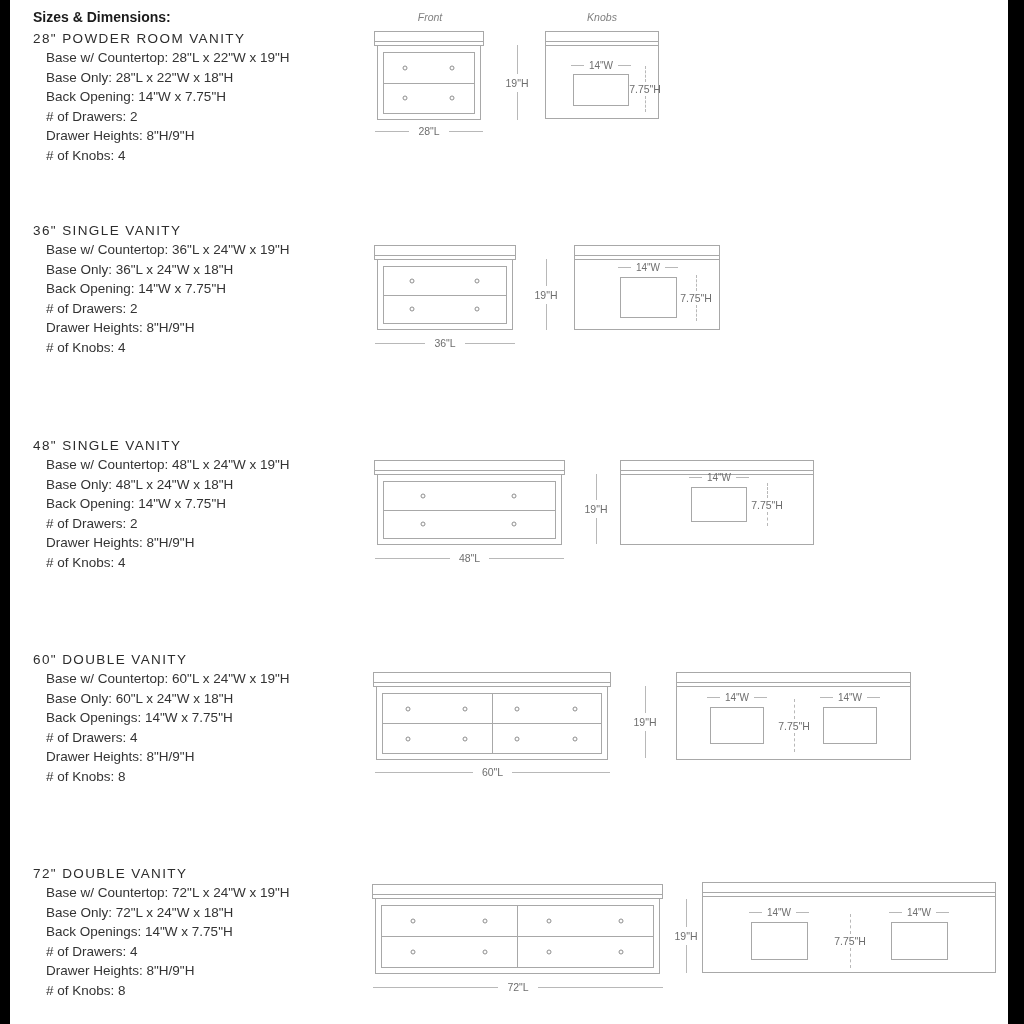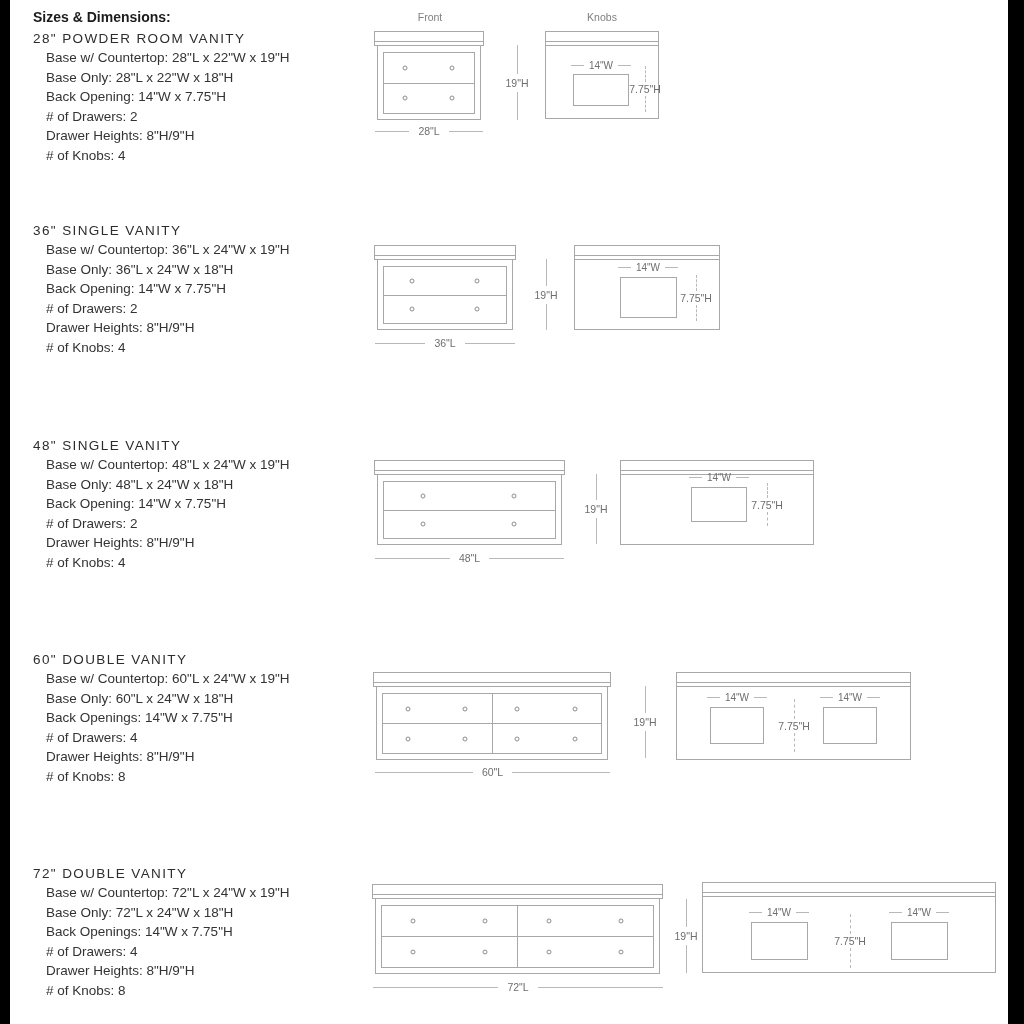--- a/index.html
+++ b/index.html
@@ -4,21 +4,21 @@
 <style>
   :root { --ln:#a8a8a8; --seg:#b8b8b8; --dim:#6e6e6e; }
   * { box-sizing:border-box; margin:0; padding:0; }
   body { width:1024px; height:1024px; background:#fff; font-family:"Liberation Sans", sans-serif; }
   .page { position:relative; width:1024px; height:1024px; background:#fff; overflow:hidden; }
   .bar { position:absolute; top:0; bottom:0; background:#000; }
   .bar.left { left:0; width:10px; }
   .bar.right { right:0; width:16px; }
 
   .heading { position:absolute; left:33px; top:9px; font-size:14px; font-weight:bold; color:#1b1b1b; }
-  .collbl { position:absolute; font-size:10.5px; color:#808080; text-align:center; width:56px; }
+  .collbl { position:absolute; font-size:10.5px; color:#808080; text-align:center; width:56px;font-style:italic; }
 
   .stext { position:absolute; left:33px; width:316px; }
   .stitle { font-size:13.5px; letter-spacing:1.4px; color:#2d2d2d; line-height:19px; white-space:nowrap; }
   .sline { font-size:13.5px; color:#333; line-height:19.5px; padding-left:13px; white-space:nowrap; }
 
   .front { position:absolute; }
   .ct { height:15px; border:1px solid var(--ln); position:relative; }
   .ct::after { content:""; position:absolute; left:0; right:0; bottom:3px; border-top:1px solid var(--ln); }
   .base { margin:0 3px; border:1px solid var(--ln); border-top:none; position:relative; }
   .dbox { position:absolute; left:5px; right:5px; top:6px; bottom:5px; border:1px solid var(--ln); display:flex; flex-direction:column; }

